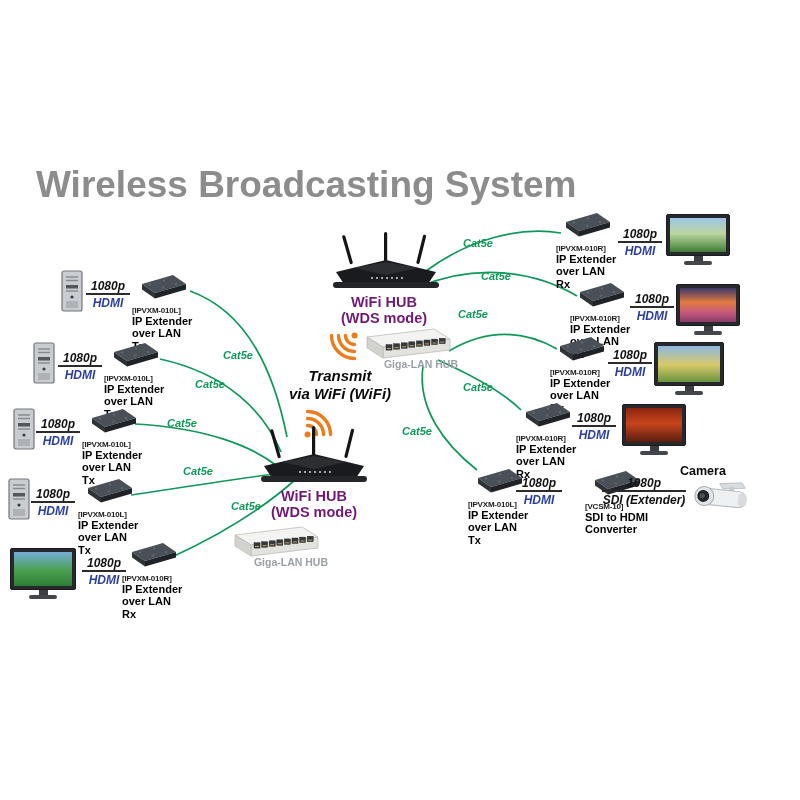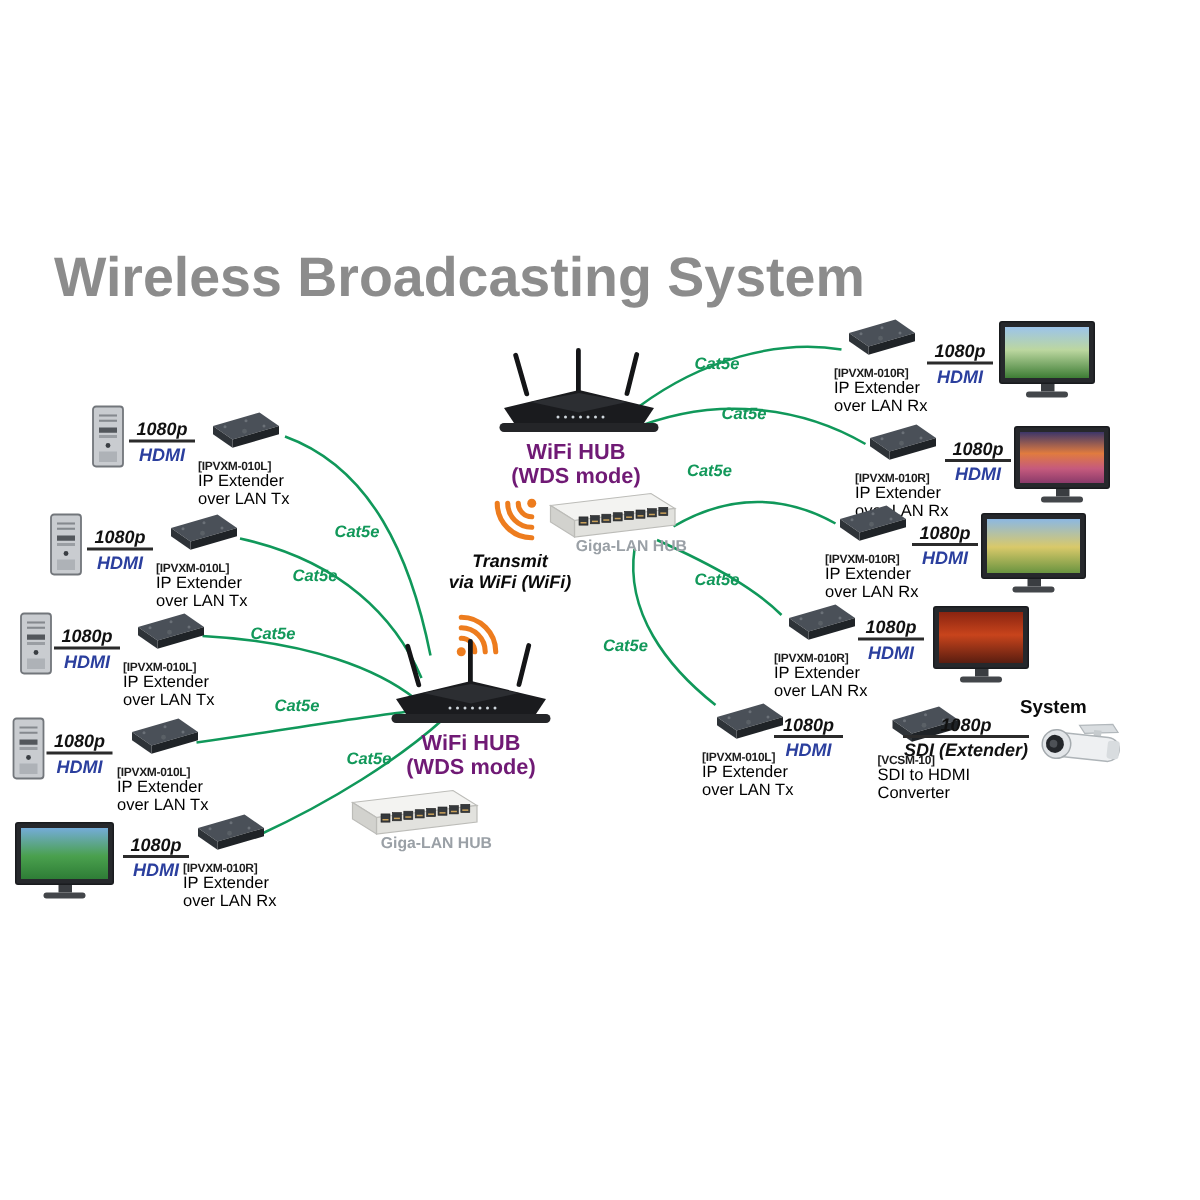--- a/index.html
+++ b/index.html
@@ -16,26 +16,26 @@
          font-style:italic;color:#12985a;z-index:3;}
   .link-label{position:absolute;text-align:center;z-index:3;}
   .link-label .res{font-size:12px;font-weight:bold;font-style:italic;color:#111;
                    border-bottom:2px solid #2b2b2b;padding:0 3px 0;}
   .link-label .sig{font-size:12px;font-weight:bold;font-style:italic;margin-top:1px;}
   .sig.hdmi{color:#2b3f9e;}
   .sig.sdi{color:#111;}
   .node-group{position:absolute;width:64px;text-align:left;z-index:2;}
   .node-group svg{display:block;margin:0 auto;}
   .model{font-size:8px;font-weight:bold;color:#1c1c1c;margin-top:2px;letter-spacing:-0.2px;}
-  .dev-name{font-size:11px;font-weight:normal;color:#000;line-height:1.12;}
+  .dev-name{font-size:11px;font-weight:bold;color:#000;line-height:1.12;}
   .router-label{position:absolute;font-size:14.5px;font-weight:bold;color:#701a75;
                 text-align:center;line-height:1.12;z-index:2;}
   .hub-label{position:absolute;font-size:10.5px;font-weight:bold;color:#9aa0a6;
              text-align:right;z-index:2;}
-  .transmit{position:absolute;font-size:12px;font-weight:bold;font-style:italic;
+  .transmit{position:absolute;font-size:15px;font-weight:bold;font-style:italic;
             color:#0a0a0a;text-align:center;line-height:1.2;z-index:2;}
   .camera-label{position:absolute;font-size:12.5px;font-weight:bold;color:#0a0a0a;z-index:2;}
   
   .monitor{position:absolute;width:64px;z-index:2;}
   .mon-frame{height:42px;background:#26282c;border:1px solid #191b1e;border-radius:2px;
              padding:3px;box-sizing:border-box;}
   .mon-screen{width:100%;height:100%;}
   .scr-park  {background:linear-gradient(#9cc4ea 0%,#bcd7a0 45%,#3e7d35 100%);}
   .scr-sunset{background:linear-gradient(#3d3668 0%,#e07b3f 42%,#c55a7d 72%,#8a3a6a 100%);}
   .scr-valley{background:linear-gradient(#8cb8e2 0%,#d9c96a 52%,#6a9440 100%);}
@@ -373,16 +373,16 @@
       <use href="#sym-box"></use>
     </svg>
   <div class="model">[VCSM-10]</div>
   <div class="dev-name">SDI to HDMI</div>
   <div class="dev-name">Converter</div>
 </div>
 <div class="link-label" style="left:602px;top:476px;width:84px">
   <div class="res">1080p</div>
   <div class="sig sdi">SDI (Extender)</div>
 </div>
-<div class="camera-label" style="left:680px;top:464px">System</div>
+<div class="camera-label" style="left:680px;top:464px">Camera</div>
 <svg class="abs" style="left:688px;top:476px;width:70px;height:42px;z-index:2">
     <use href="#sym-camera"></use>
   </svg>
 
 </body></html>

